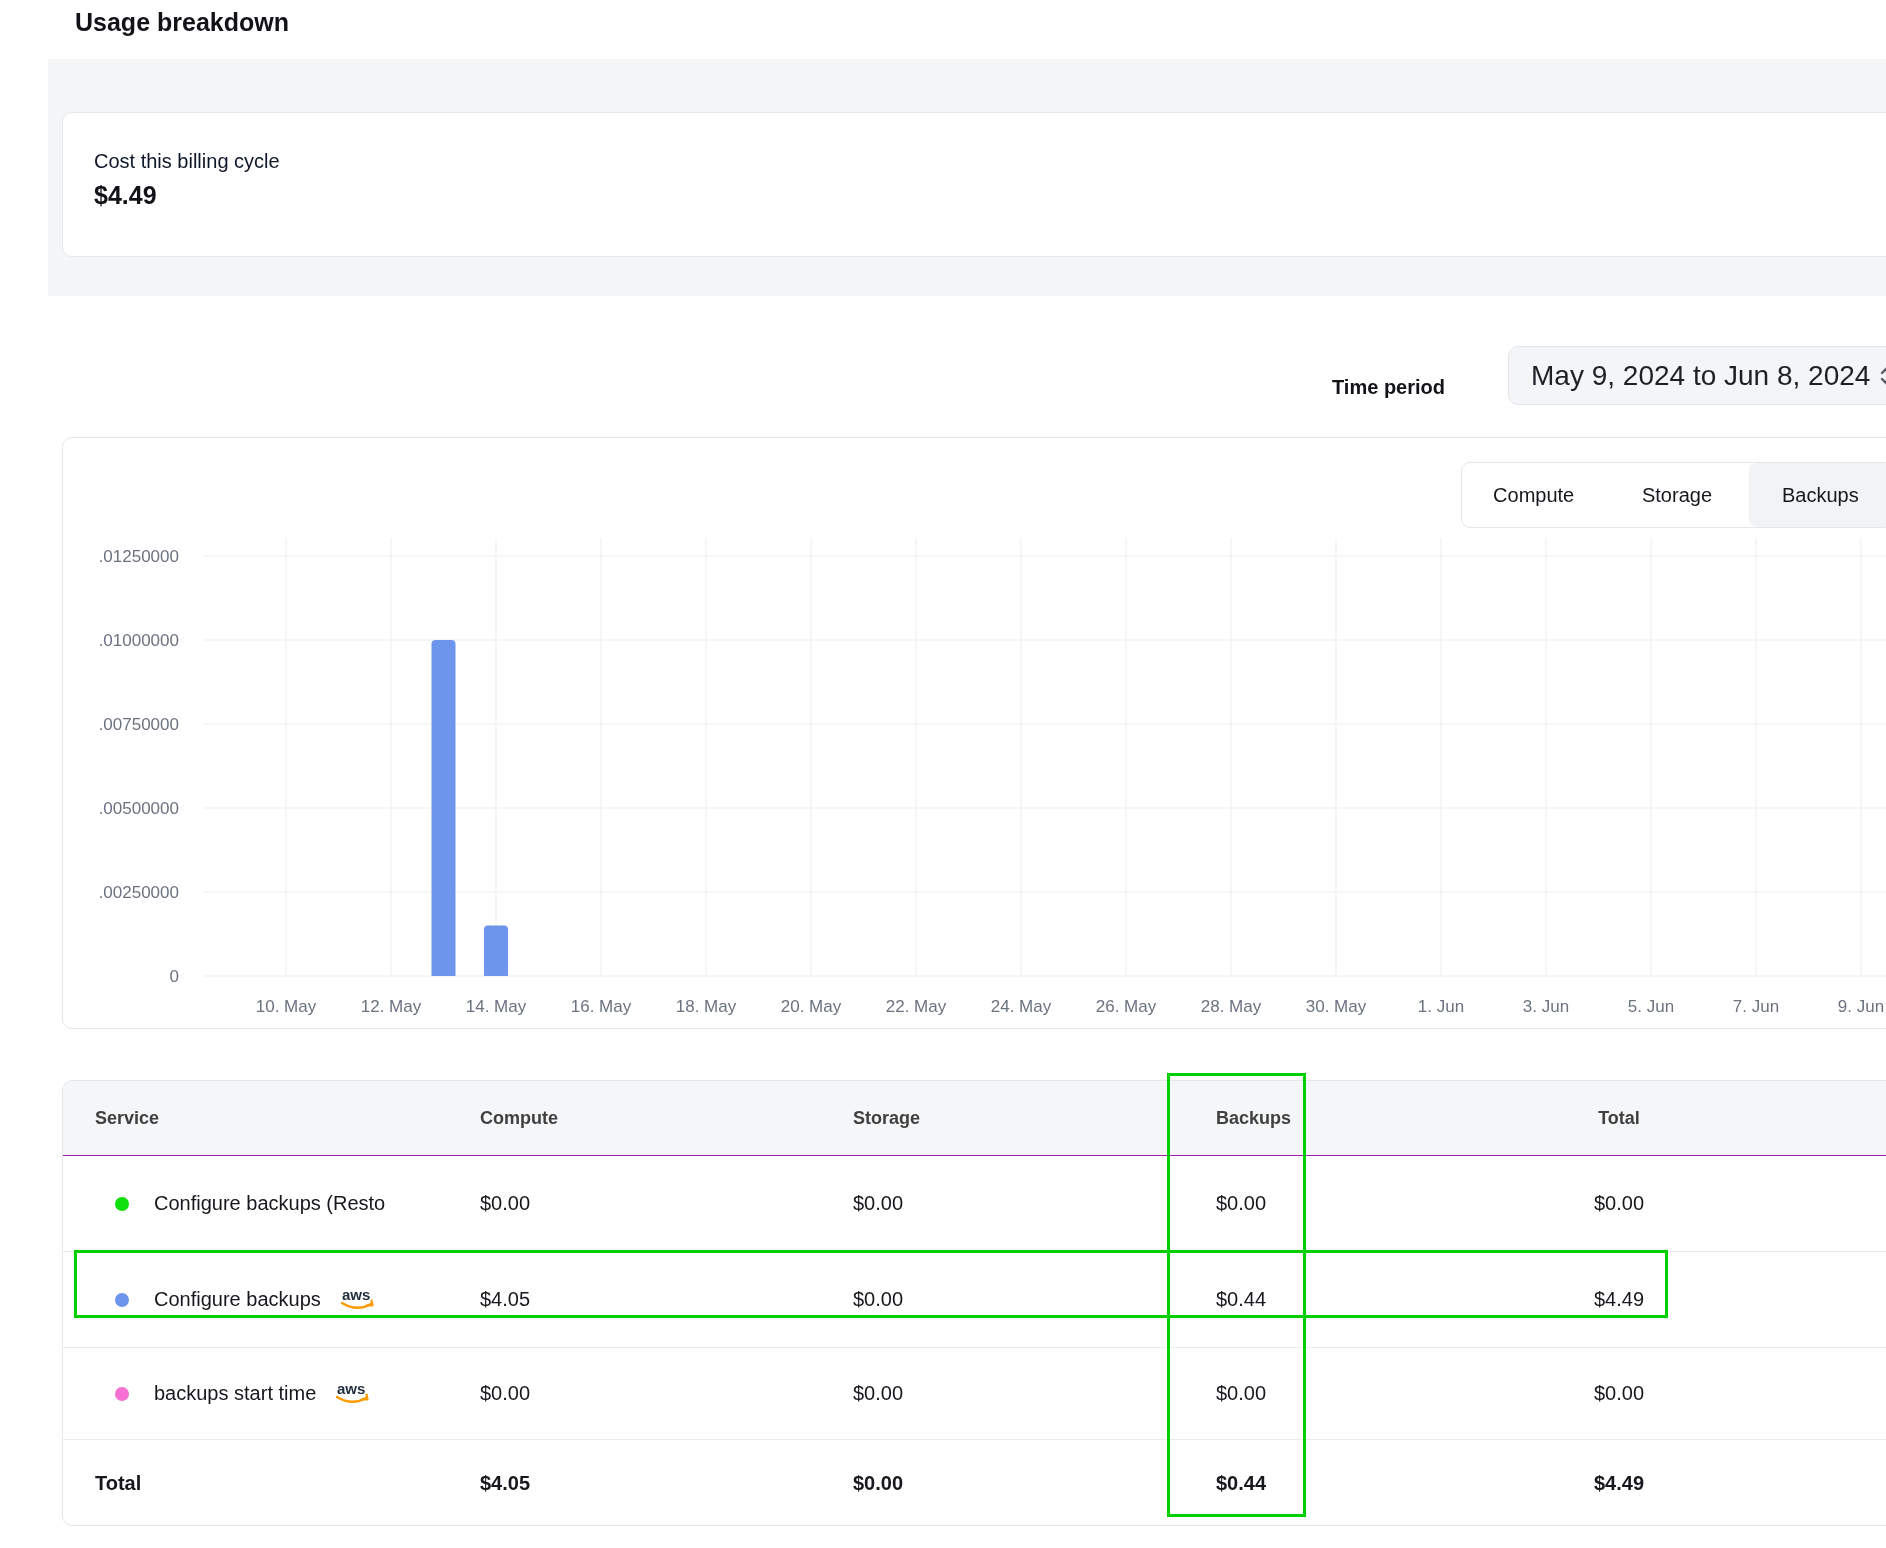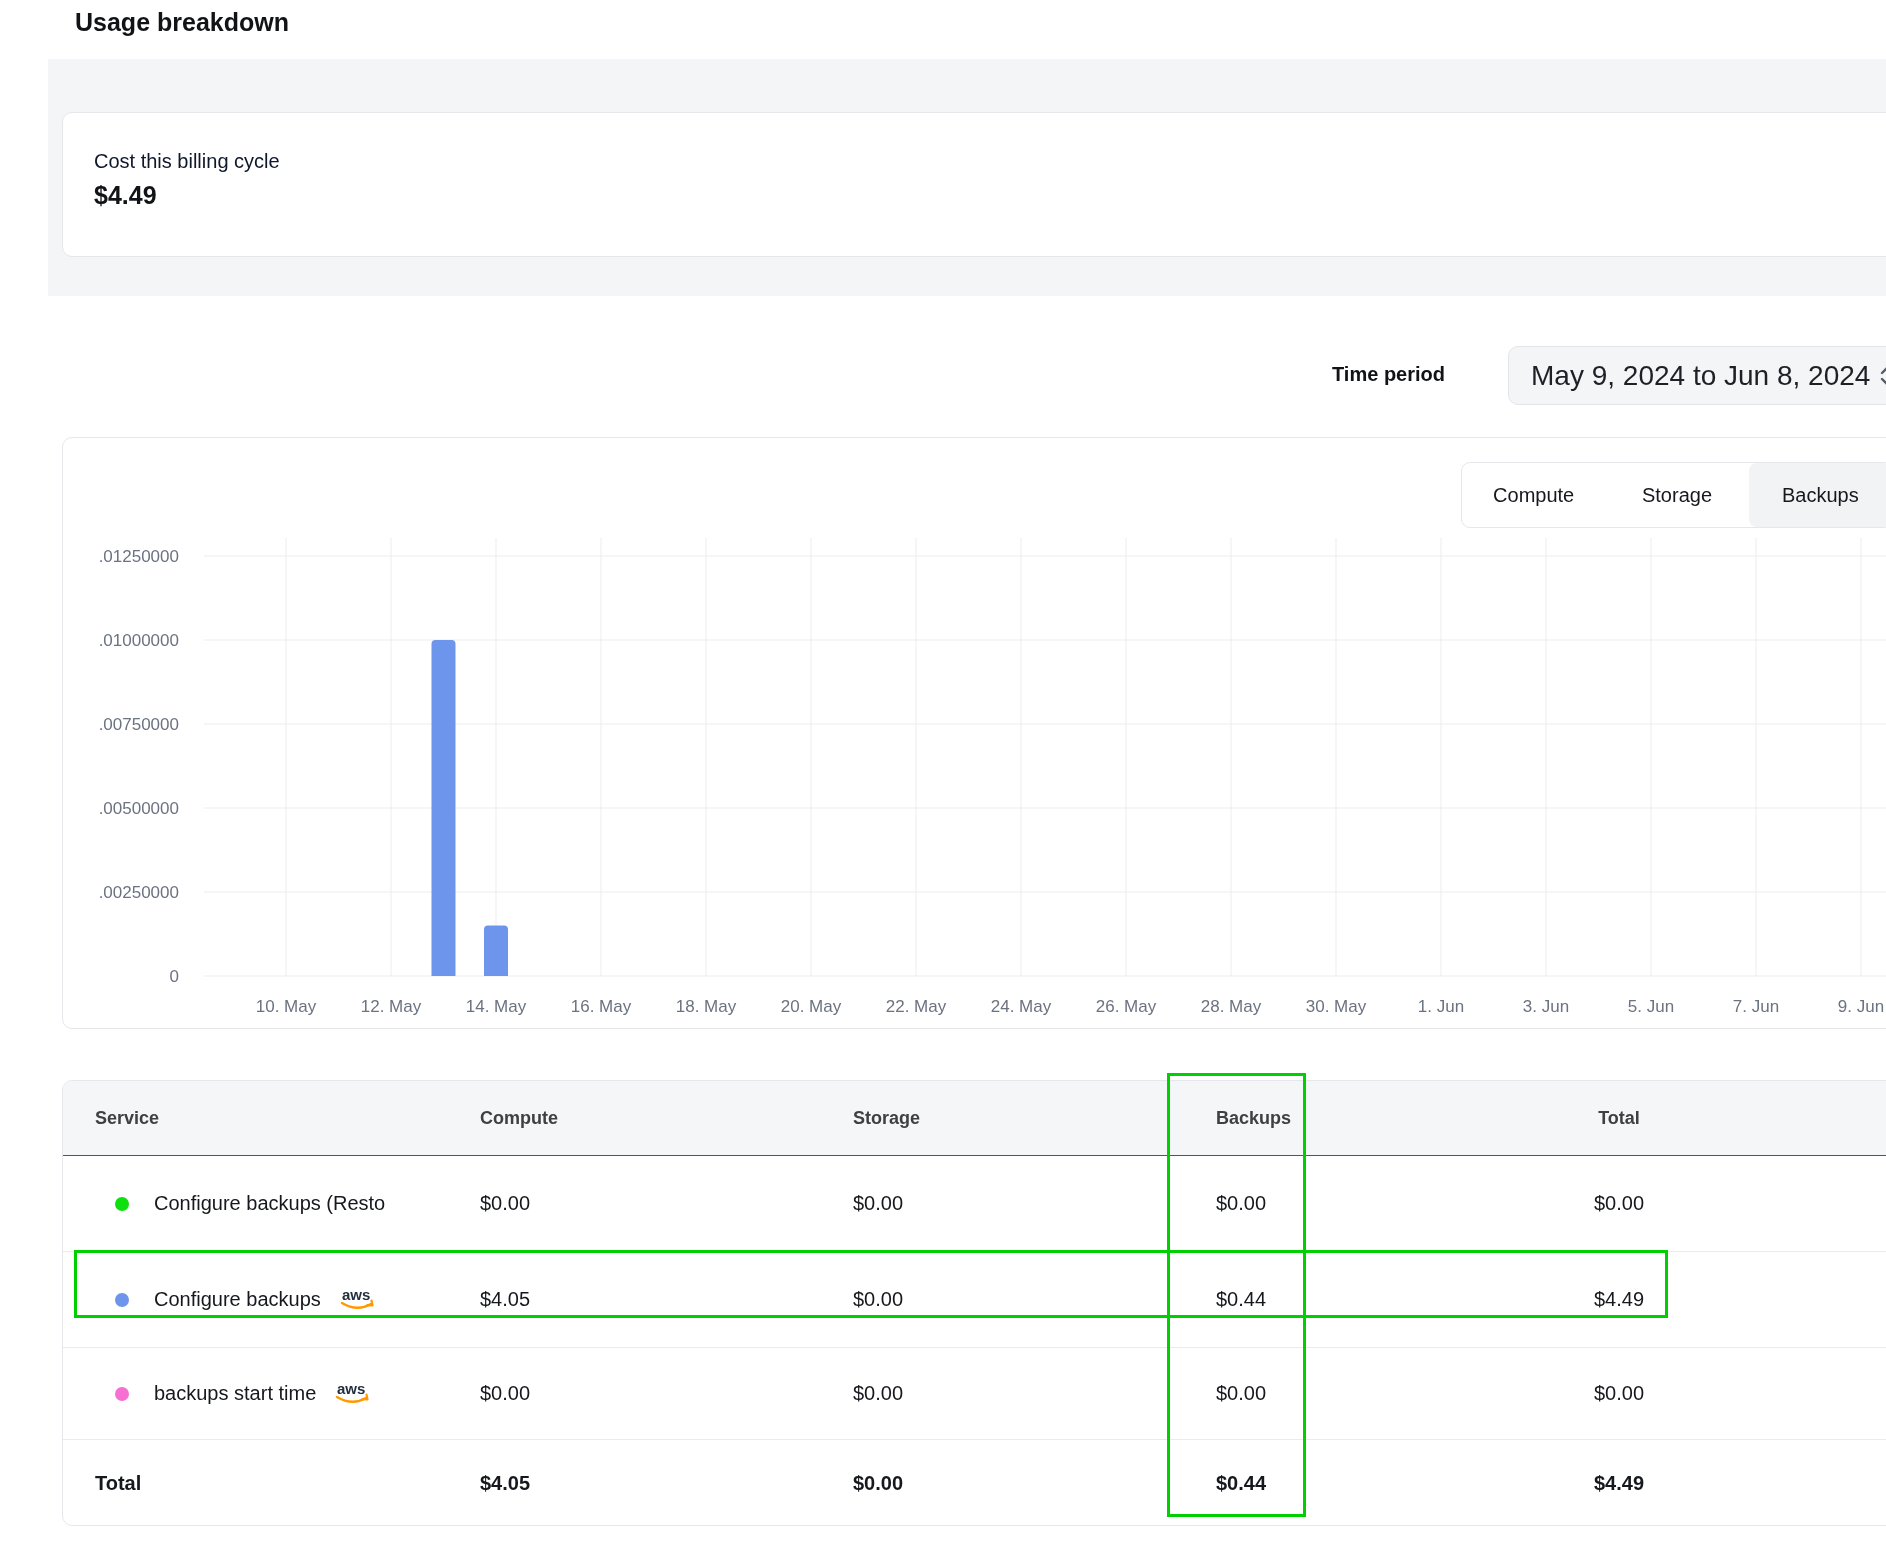--- a/index.html
+++ b/index.html
@@ -11,21 +11,21 @@
   #page-title{left:27px;top:8px;font-size:25px;font-weight:700;color:#111317;}
 
   
   #gray-band{left:0;top:59px;width:1886px;height:237px;background:#f4f5f6;}
   #cost-card{left:14px;top:112px;width:1856px;height:145px;background:#ffffff;
     border:1px solid #e5e7eb;border-radius:10px;box-sizing:border-box;padding:37px 0 0 31px;}
   #cost-label{font-size:20px;color:#0f172a;}
   #cost-value{margin-top:8px;font-size:25px;font-weight:700;color:#111317;}
 
   
-  #time-period-label{left:1284px;top:363px;font-size:20px;font-weight:700;color:#111317;}
+  #time-period-label{left:1284px;top:376px;font-size:20px;font-weight:700;color:#111317;}
   #time-period-select{left:1460px;top:346px;width:410px;height:59px;box-sizing:border-box;
     background:#f3f5f7;border:1px solid #e2e5e9;border-radius:10px;display:flex;align-items:center;
     justify-content:space-between;padding:0 18px 0 22px;cursor:pointer;}
   #time-period-value{font-size:28px;color:#1d2025;}
 
   
   #chart-card{left:14px;top:437px;width:1856px;height:592px;background:#fff;
     border:1px solid #e5e7eb;border-radius:10px;box-sizing:border-box;}
   #chart-tabs{position:absolute;left:1398px;top:24px;width:432px;height:66px;box-sizing:border-box;
     border:1px solid #e5e7eb;border-radius:9px;display:flex;background:#fff;overflow:hidden;}

